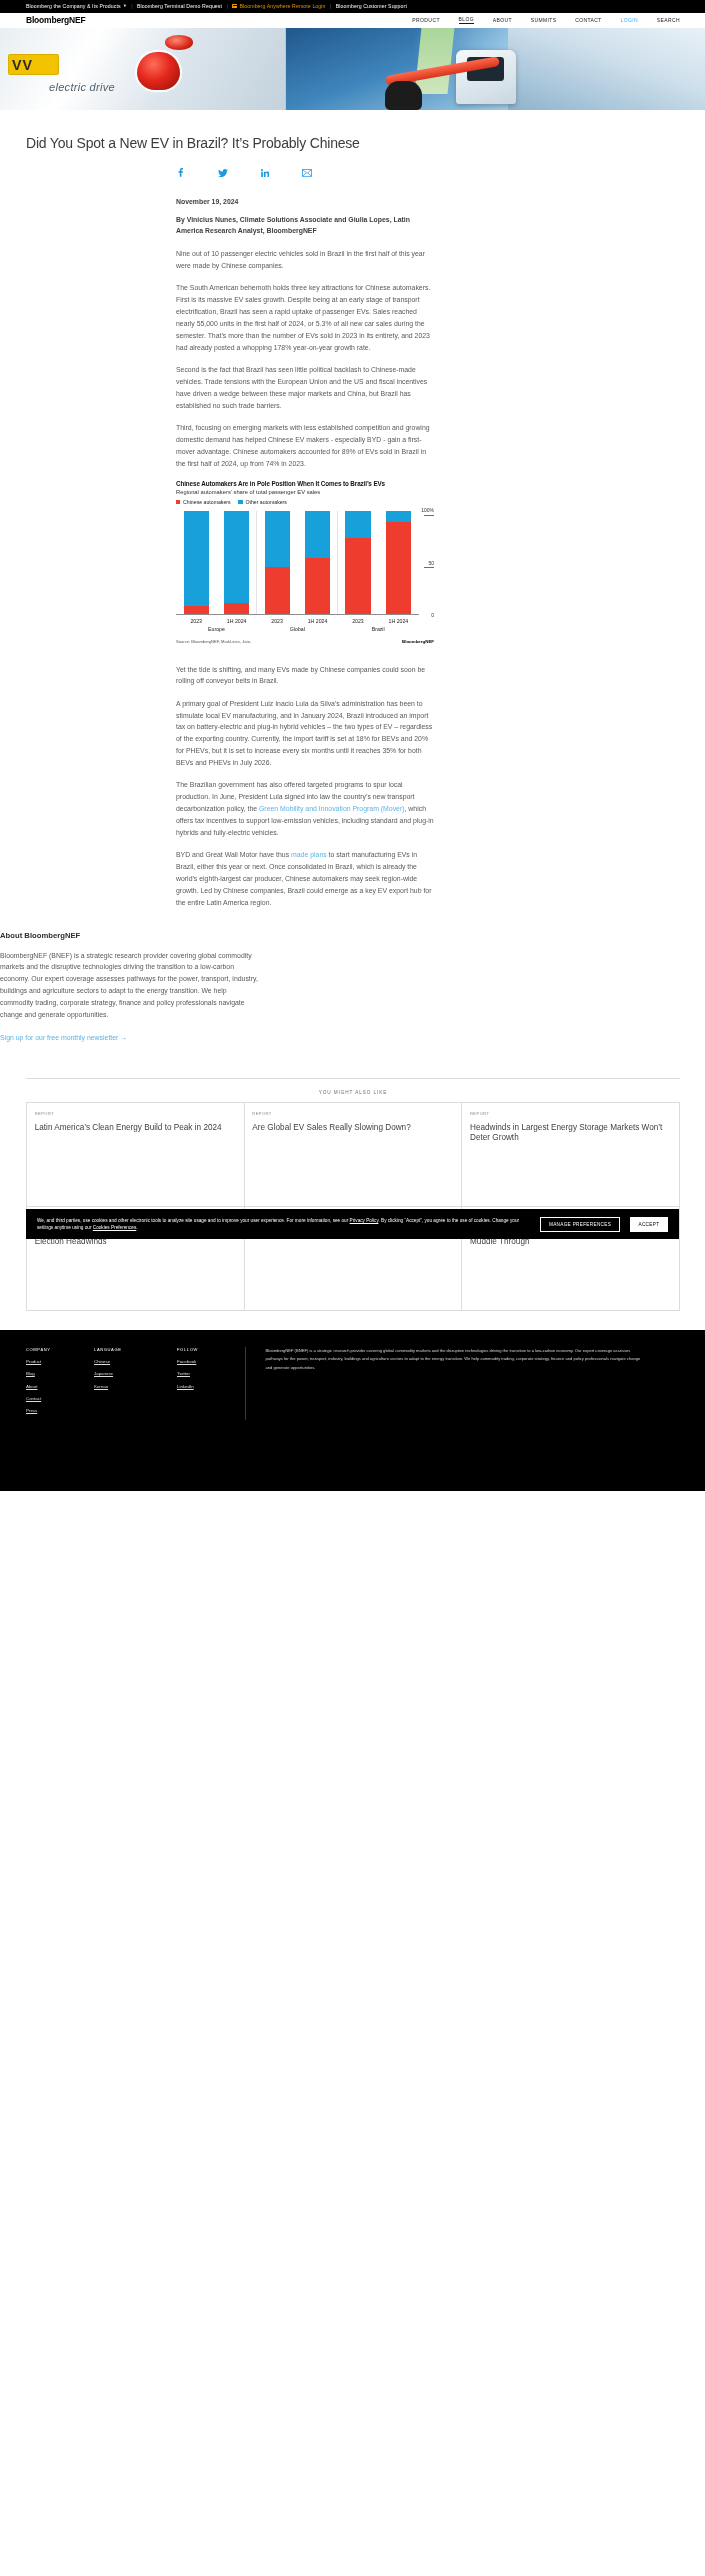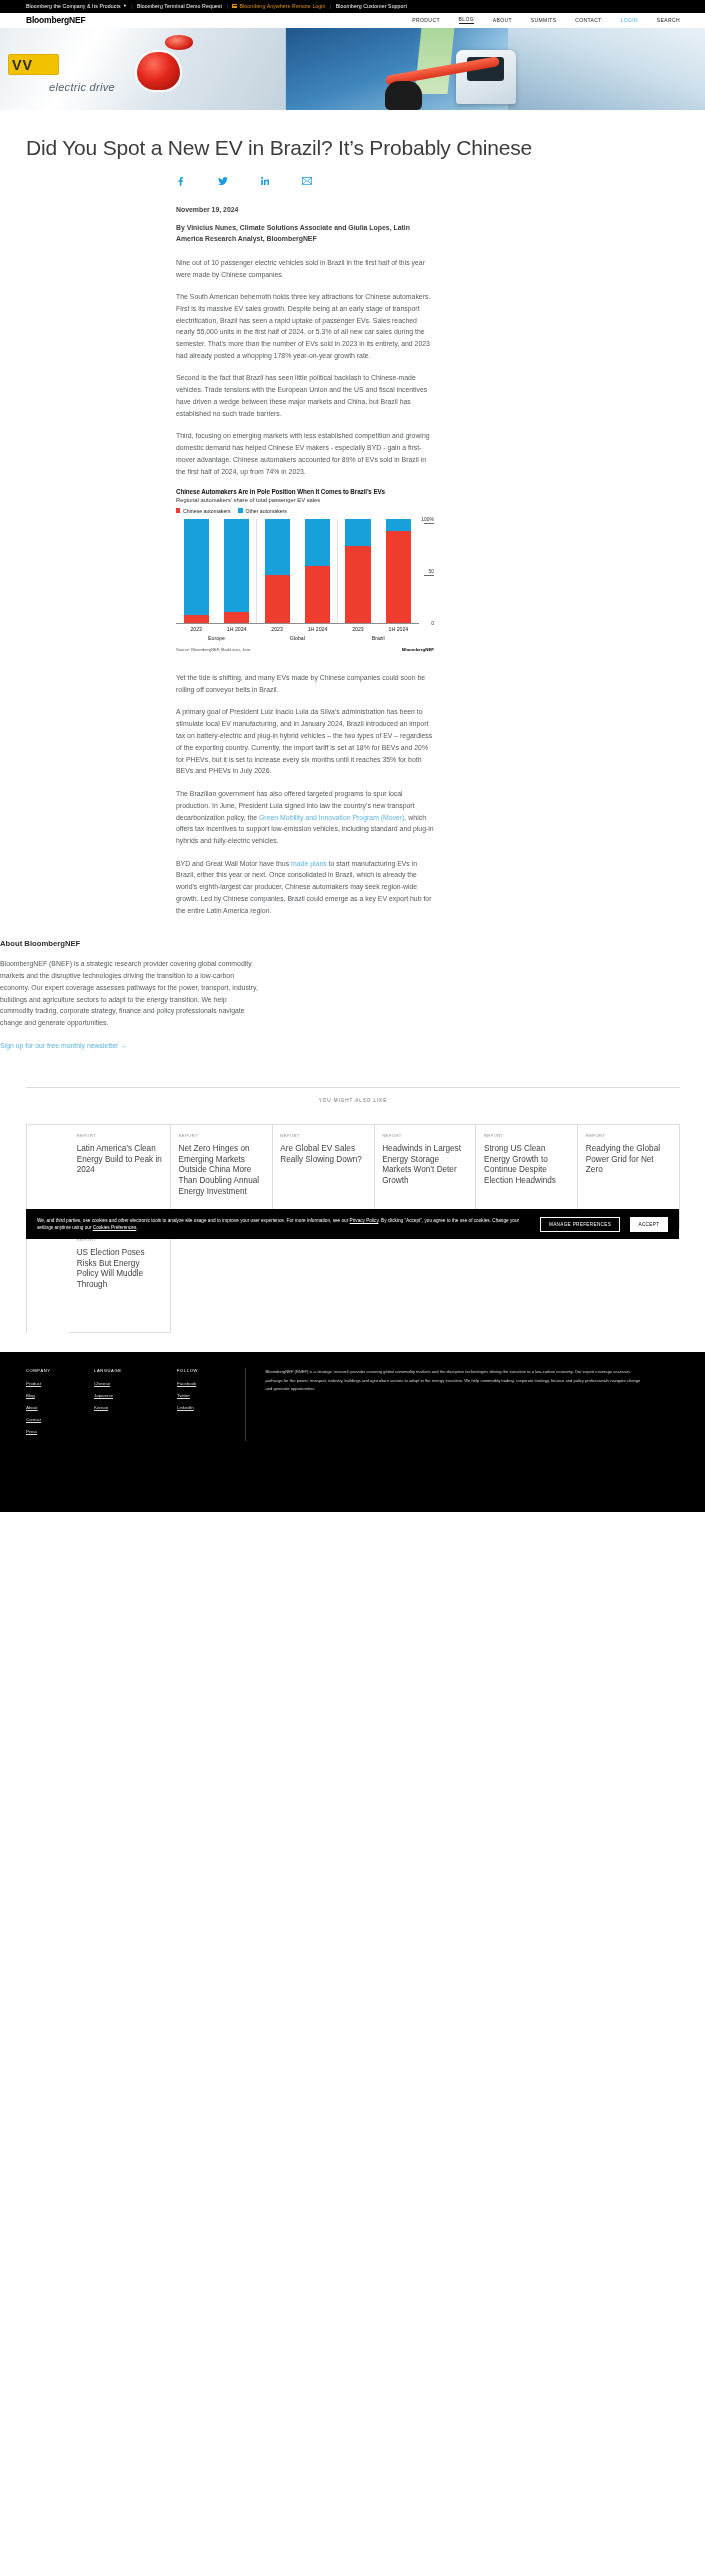--- a/index.html
+++ b/index.html
@@ -155,21 +155,21 @@
   .hero-right-car{
     position:absolute;right:0;top:0;width:198px;height:82px;
     background:linear-gradient(200deg,#e9f1f6 0%,#cfe0ec 40%,#a9c6da 75%,#8fb2cb 100%);
   }
 
   
   .article-title-wrap{
     padding: 25px 26px 0 26px;
   }
   .article-title{
-    font-size: 21px;
+    font-size: 14px;
     font-weight: 400;
     color: #3c3c3c;
     letter-spacing: -0.2px;
     line-height: 1.2;
   }
   .share-row{
     display:flex;
     gap: 32px;
     padding: 16.5px 0 0 176px;
     align-items:center;
@@ -323,25 +323,24 @@
   .ymal-title{
     text-align:center;
     font-size:4.7px;
     letter-spacing:0.9px;
     color:#6d6d6d;
     text-transform:uppercase;
     padding: 11px 0 7.7px 0;
   }
   .card-grid{
     display:grid;
-    grid-template-columns: repeat(6, 1fr);
+    grid-template-columns: repeat(3, 1fr);
     border-top:0.5px solid #dcdcdc;
     border-left:0.5px solid #dcdcdc;
-    margin: 13px 26px;
-    padding-left: 42px;
+    margin: 0 26px;
   }
   .card{
     border-right:0.5px solid #dcdcdc;
     border-bottom:0.5px solid #dcdcdc;
     padding: 7.7px 7.7px 20px 7.7px;
     min-height: 104px;
     cursor:pointer;
     background:#fff;
   }
   .card-kicker{
@@ -639,24 +638,20 @@
 <div class="ymal-wrap">
   <div class="ymal-rule"></div>
   <div class="ymal-title">YOU MIGHT ALSO LIKE</div>
   <div class="card-grid" id="card-grid">
       <div class="card">
         <div class="card-kicker">Report</div>
         <div class="card-heading">Latin America’s Clean Energy Build to Peak in 2024</div>
       </div>
       <div class="card">
         <div class="card-kicker">Report</div>
-        <div class="card-heading">Net Zero Hinges on Emerging Markets Outside China More Than Doubling Annual Energy Investment</div>
-      </div>
-      <div class="card">
-        <div class="card-kicker">Report</div>
         <div class="card-heading">Are Global EV Sales Really Slowing Down?</div>
       </div>
       <div class="card">
         <div class="card-kicker">Report</div>
         <div class="card-heading">Headwinds in Largest Energy Storage Markets Won’t Deter Growth</div>
       </div>
       <div class="card">
         <div class="card-kicker">Report</div>
         <div class="card-heading">Strong US Clean Energy Growth to Continue Despite Election Headwinds</div>
       </div>

